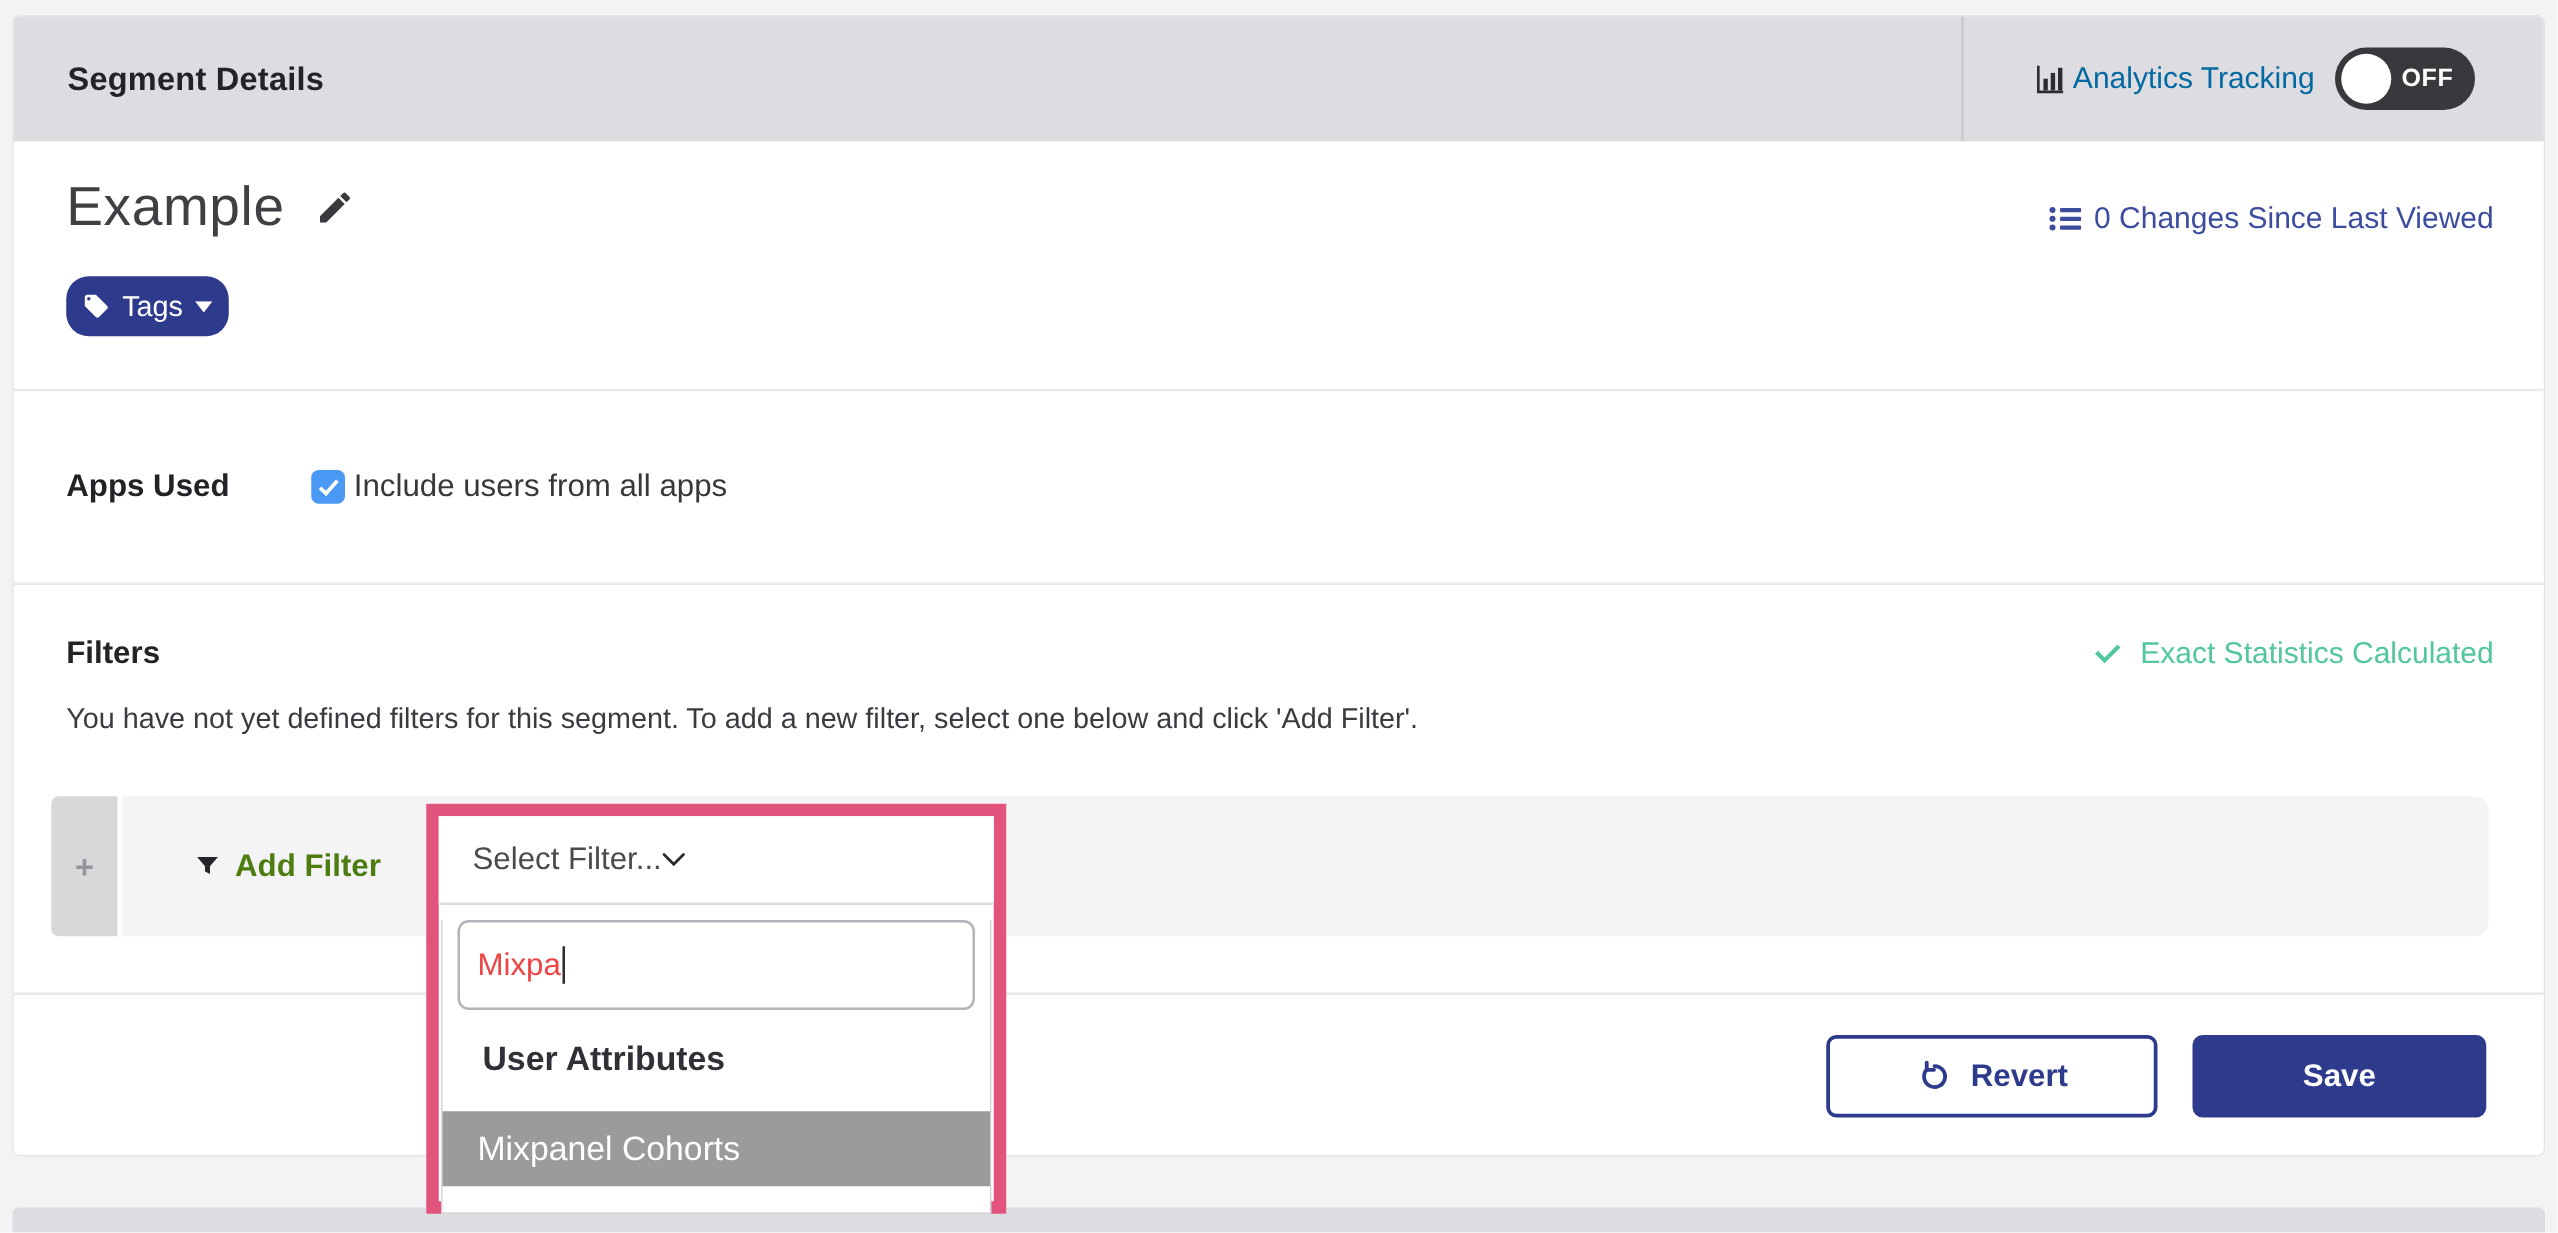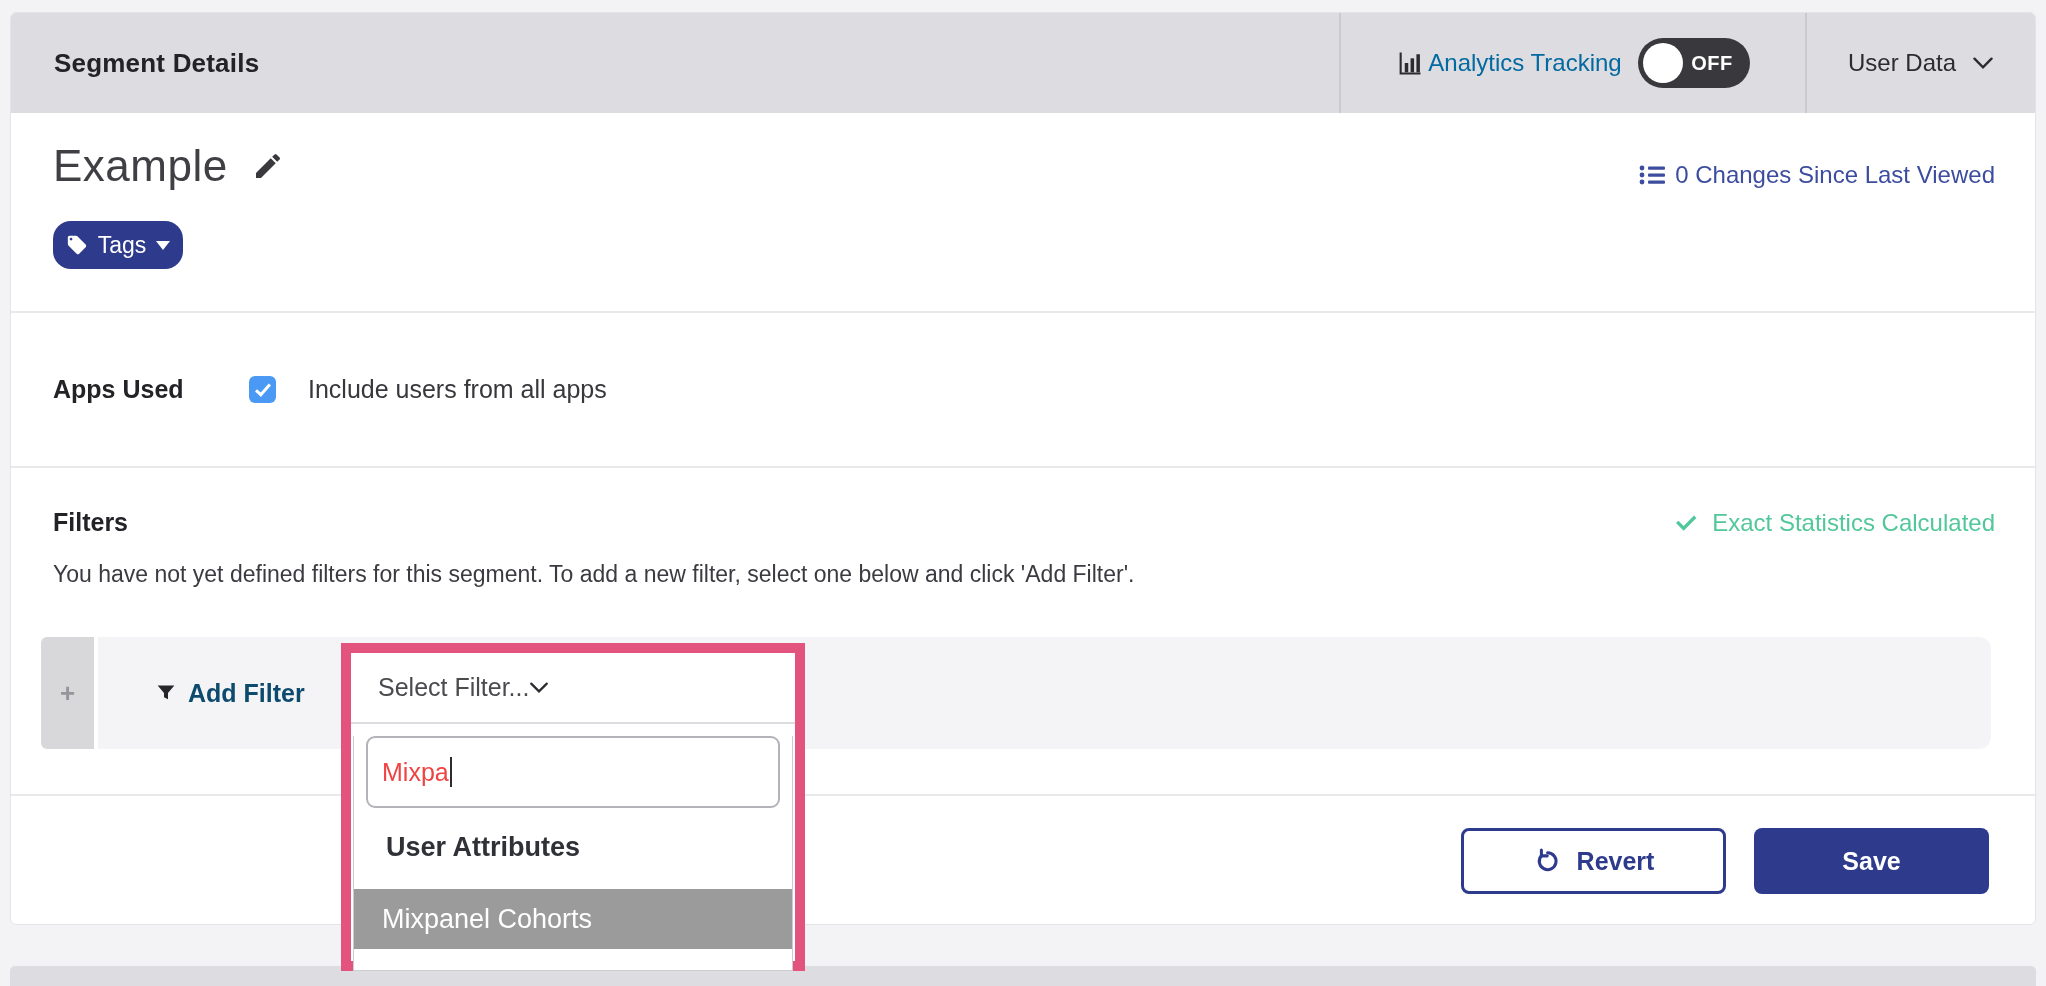--- a/index.html
+++ b/index.html
@@ -39,37 +39,37 @@
               gap:10px; cursor:pointer; font-family:inherit; }
 
   
   .sec2 { position:absolute; left:0; top:298px; width:100%; height:155px; border-top:2px solid #e9e9ec;
           display:flex; align-items:center; padding-left:42px; }
   .apps-label { font-size:25px; font-weight:700; color:#232327; width:196px; }
   .checkbox { width:27px; height:27px; border-radius:6px; background:#4a9af5; display:flex;
               align-items:center; justify-content:center; cursor:pointer; }
   .checkbox .tick { width:8px; height:15px; border:solid #ffffff; border-width:0 3px 3px 0;
                     transform:rotate(42deg); margin-top:-3px; }
-  .apps-check-label { font-size:25px; color:#37373c; margin-left:32px; }
+  .apps-check-label { font-size:25px; color:#37373c; margin-left:7px; }
 
   
   .sec3 { position:absolute; left:0; top:453px; width:100%; height:328px; border-top:2px solid #e9e9ec; }
   .filters-head-row { display:flex; justify-content:space-between; align-items:center;
                       padding:40px 40px 0 42px; }
   .filters-heading { font-size:25px; font-weight:700; color:#232327; }
   .filters-status { display:flex; align-items:center; gap:12px; color:#52c79b; font-size:24px; }
   .filters-desc { padding:24px 40px 0 42px; font-size:23px; color:#3a3a40; }
   .add-filter-row { position:absolute; left:30px; right:44px; top:169px; height:112px; display:flex; }
   .plus-cell { width:53px; height:112px; background:#d8d8db; border-radius:6px 0 0 6px; display:flex;
                align-items:center; justify-content:center; cursor:pointer; }
   .plus-glyph { color:#95959b; font-size:26px; font-weight:700; }
   .row-body { flex:1; margin-left:4px; background:#f4f4f6; border-radius:0 12px 12px 0; display:flex;
               align-items:center; padding-left:58px; }
   .add-filter-label { display:flex; align-items:center; gap:12px; font-size:25px; font-weight:700;
-                      color:#0c4a6e; }
+                      color:#4d7c0f; }
 
   
   .sec4 { position:absolute; left:0; top:781px; width:100%; height:132px; border-top:2px solid #e9e9ec;
           display:flex; align-items:center; justify-content:flex-end; gap:28px; padding-right:46px; }
   .btn { height:66px; border-radius:8px; font-size:25px; font-weight:700; display:flex;
          align-items:center; justify-content:center; gap:16px; cursor:pointer; font-family:inherit; }
   .btn-revert { width:265px; background:#ffffff; border:3px solid #2e3a8c; color:#2e3a8c; }
   .btn-save { width:235px; background:#2e3a8c; border:none; color:#ffffff; }
 
   
@@ -120,28 +120,20 @@
             </svg>
           </span>
           <span>Analytics Tracking</span>
         </span>
         <div class="toggle">
           <span class="toggle-knob"></span>
           <span class="toggle-text">OFF</span>
         </div>
       </div>
 
-      <div class="hdr-user">
-        <span>User Data</span>
-        <span class="icon">
-          <svg width="22" height="14" viewBox="0 0 18 11" fill="none" stroke="#2b2b30" stroke-width="2" stroke-linecap="round">
-            <polyline points="2,2 9,9 16,2"></polyline>
-          </svg>
-        </span>
-      </div>
     </div>
 
     <div class="sec1">
       <div class="seg-name-row">
         <span class="seg-name">Example</span>
         <span class="icon">
           <svg width="32" height="32" viewBox="0 0 24 24" fill="#3a3a3e">
             <path d="M3 17.25V21h3.75L17.81 9.94l-3.75-3.75L3 17.25zM20.71 7.04c.39-.39.39-1.02 0-1.41l-2.34-2.34a.9959.9959 0 0 0-1.41 0l-1.83 1.83 3.75 3.75 1.83-1.83z"></path>
           </svg>
         </span>

